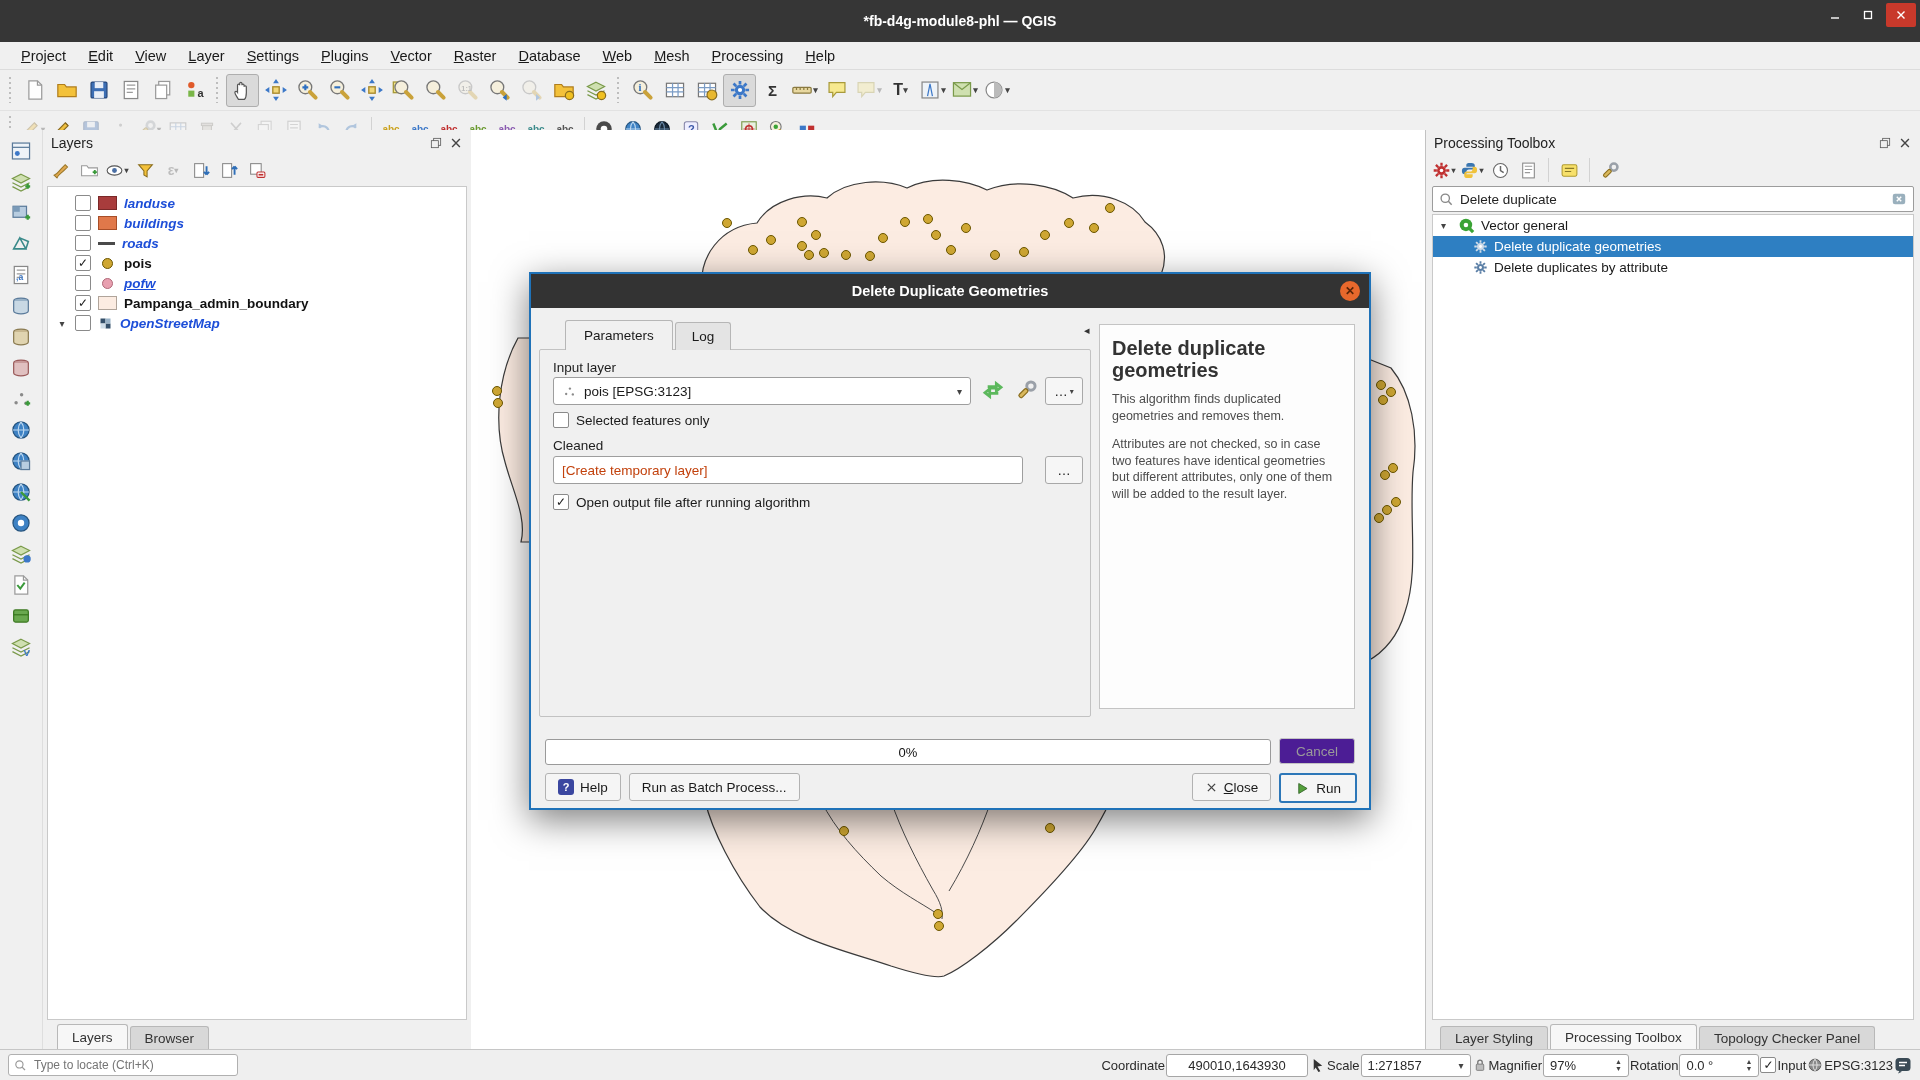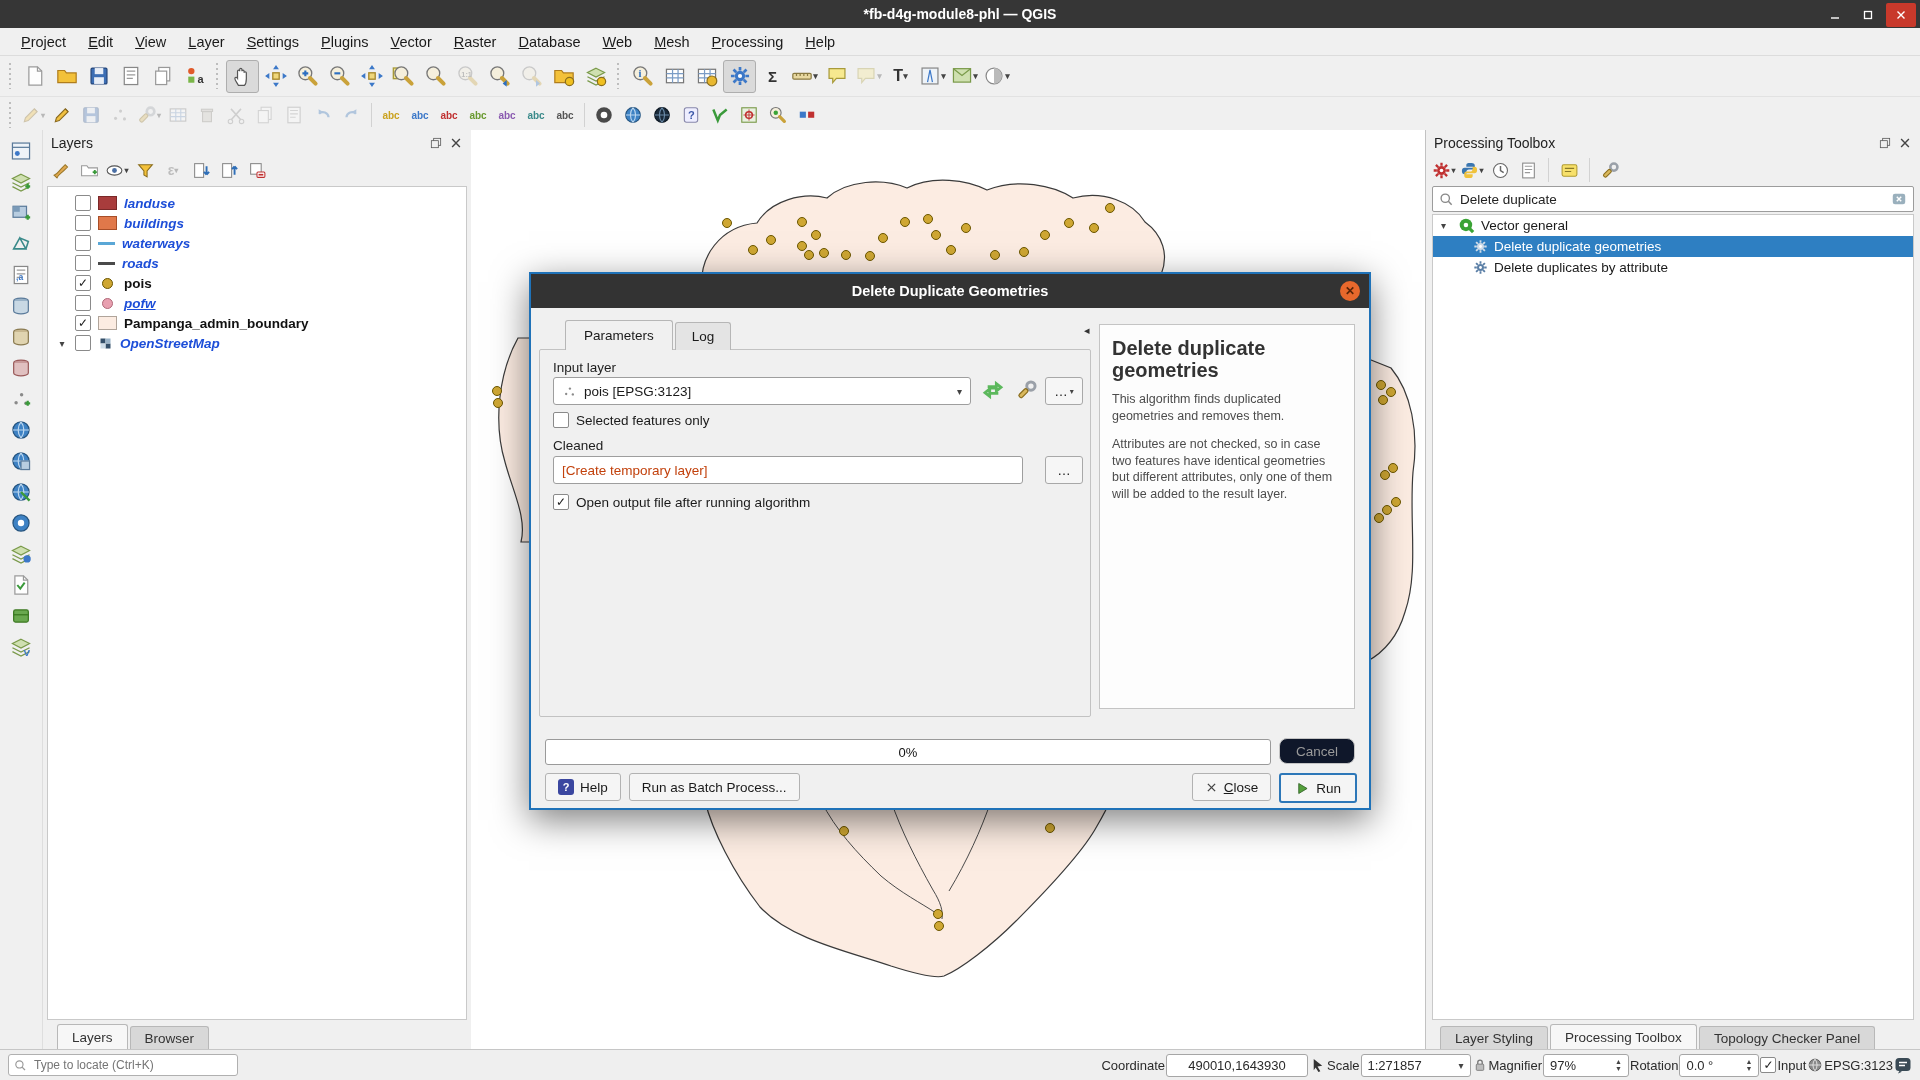--- a/index.html
+++ b/index.html
@@ -1,20 +1,20 @@
 <!DOCTYPE html>
 <html><head>
 <meta charset="utf-8">
 <style>
   html,body{margin:0;padding:0;background:#222;}
   .app{position:relative;width:1920px;height:1080px;overflow:hidden;background:#eff0f1;
        font-family:"Liberation Sans",sans-serif;color:#1a1a1a;}
   svg.i{display:block;}
   
-  .titlebar{height:28px;background:#363636;color:#fff;display:flex;align-items:center;justify-content:center;
+  .titlebar{height:42px;background:#363636;color:#fff;display:flex;align-items:center;justify-content:center;
             font-size:14px;font-weight:bold;position:relative;}
   .winbtns{position:absolute;right:4px;top:3px;display:flex;gap:3px;}
   .winbtn{width:30px;height:24px;display:flex;align-items:center;justify-content:center;border-radius:2px;}
   .winbtn.close{background:#c8392b;}
   
   .menubar{height:27px;background:#f0f0f0;display:flex;align-items:center;padding:0 12px;gap:4px;
            font-size:14.5px;border-bottom:1px solid #dcdcdc;}
   .menu-item{display:inline-block;padding:2px 9px;}
   .menu-item::first-letter{text-decoration:underline;}
   
@@ -104,21 +104,21 @@
   .chk-line{position:absolute;display:flex;align-items:center;gap:7px;font-size:13.5px;}
   .help-pane{position:absolute;left:568px;top:16px;width:256px;height:385px;background:#fdfdfd;
              border:1px solid #c4c4c4;padding:10px 12px;box-sizing:border-box;overflow:hidden;}
   .help-pane h2{margin:2px 0 10px 0;font-size:20px;line-height:1.1;color:#333;}
   .help-pane p{margin:0 0 12px 0;font-size:12.5px;line-height:1.32;color:#4c4c4c;}
   .collapse-arrow{position:absolute;left:553px;top:16px;font-size:11px;color:#333;}
   .progress{position:absolute;left:14px;top:431px;width:724px;height:24px;background:#fff;border:1px solid #9a9a9a;
             border-radius:3px;display:flex;align-items:center;justify-content:center;font-size:13px;color:#111;}
   .btn{height:26px;display:inline-flex;align-items:center;justify-content:center;gap:6px;background:#f5f5f5;
        border:1px solid #b2b2b2;border-radius:3px;padding:0 12px;font-size:13.5px;color:#1a1a1a;}
-  .btn.disabled{color:#9a9a9a;background:#0f172a;border-color:#c4c4c4;border-radius:8px;}
+  .btn.disabled{color:#9a9a9a;background:#4c1d95;border-color:#c4c4c4;}
   .btn-row{position:absolute;left:14px;right:12px;top:465px;display:flex;gap:8px;}
   .btn .accel{text-decoration:underline;}
   .btn.run-btn{border:2px solid #2d77b8;padding:0 14px;}
   .help-q{width:16px;height:16px;background:#3b47a0;color:#fff;border-radius:3px;font-size:11px;font-weight:bold;
           display:flex;align-items:center;justify-content:center;}
 </style>
 </head>
 <body>
 
 <svg width="0" height="0" style="position:absolute">
@@ -815,26 +815,20 @@
           <span class="exp"></span>
             <span class="cb"></span>
           <span class="sw-rect" style="background:#a83c3c;border:1px solid #7a2828;"></span>
           <span class="lname it">landuse</span>
         </div>
         <div class="lrow">
           <span class="exp"></span>
             <span class="cb"></span>
           <span class="sw-rect" style="background:#e0784a;border:1px solid #a84e28;"></span>
           <span class="lname it">buildings</span>
-        </div>
-        <div class="lrow">
-          <span class="exp"></span>
-            <span class="cb"></span>
-          <span class="sw-line" style="background:#5aa7d6;"></span>
-          <span class="lname it">waterways</span>
         </div>
         <div class="lrow">
           <span class="exp"></span>
             <span class="cb"></span>
           <span class="sw-line" style="background:#4a4a4a;"></span>
           <span class="lname it">roads</span>
         </div>
         <div class="lrow">
           <span class="exp"></span>
             <span class="cb">✓</span>

